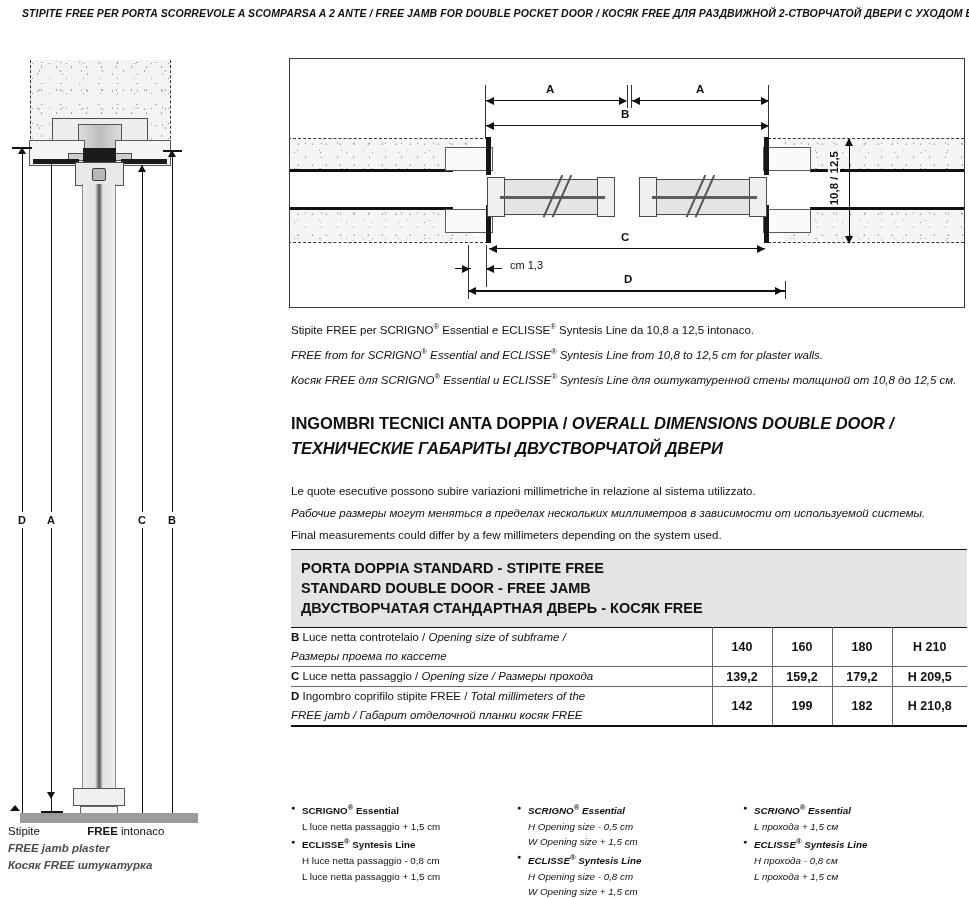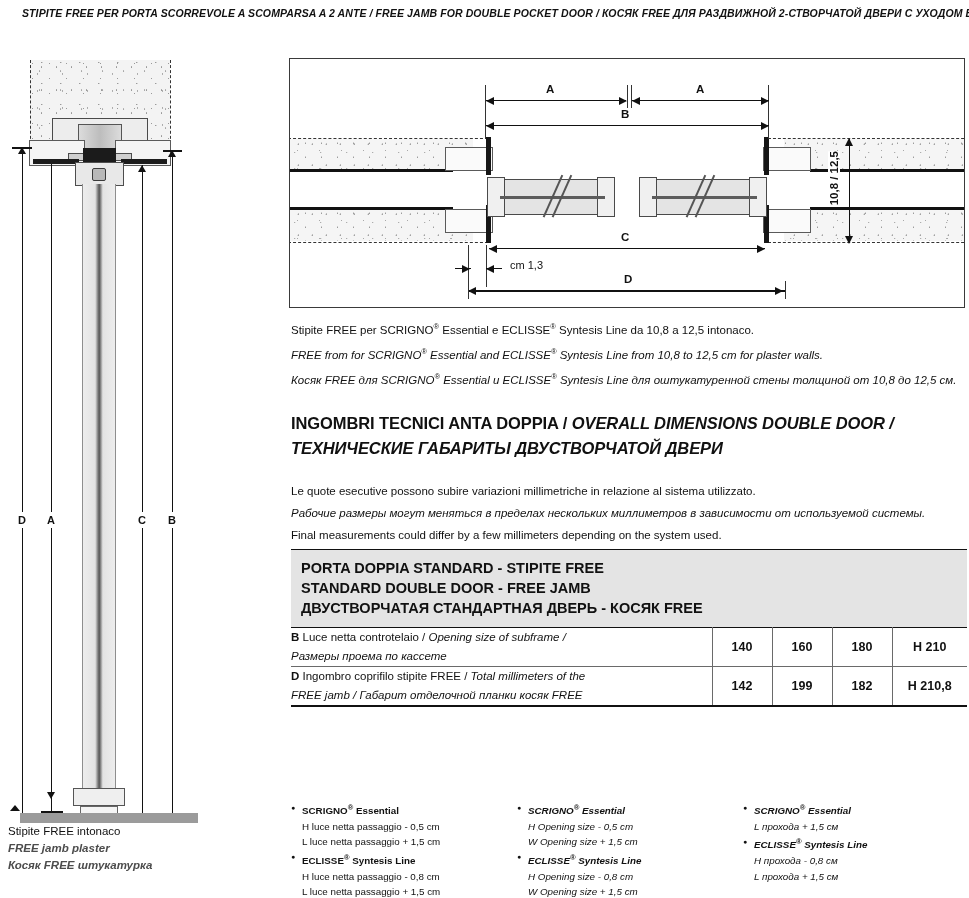--- a/index.html
+++ b/index.html
@@ -128,21 +128,21 @@
     position: absolute; left: 8px; top: 823px; width: 240px;
     font-size: 11.5px; line-height: 17px;
   }
   .lc-tri {
     position: absolute; left: 10px; top: 805px;
     width: 0; height: 0;
     border-left: 5px solid transparent; border-right: 5px solid transparent;
     border-bottom: 6px solid #111;
   }
   .lc-1 { font-weight: 400; color: #111; }
-  .lc-1 b { font-weight: normal; }
+  .lc-1 b { font-weight: bold; margin-left: 44px; }
   .lc-2, .lc-3 { font-style: italic; color: #4c4c4c; font-weight: 600; }
 
   .fig-box {
     position: absolute; left: 289px; top: 58px;
     width: 676px; height: 250px;
     border: 1px solid #3a3a3a;
     background: #fff;
     overflow: hidden;
   }
   .wall-slab {
@@ -428,37 +428,45 @@
           <b>B</b><span> Luce netta controtelaio / </span><i>Opening size of subframe /</i><br>
           <i>Размеры проема по кассете</i>
         </td>
         <td class="num">140</td>
         <td class="num">160</td>
         <td class="num">180</td>
         <td class="num wide">H 210</td>
       </tr>
       <tr>
         <td class="lab">
+          <b>C</b><span> Luce netta passaggio / </span><i>Opening size</i><i> / Размеры прохода</i>
+        </td>
+        <td class="num">139,2</td>
+        <td class="num">159,2</td>
+        <td class="num">179,2</td>
+        <td class="num wide">H 209,5</td>
+      </tr>
+      <tr>
+        <td class="lab">
           <b>D</b><span> Ingombro coprifilo stipite FREE / </span><i>Total millimeters of the</i><br>
           <i>FREE jamb / Габарит отделочной планки косяк FREE</i>
         </td>
         <td class="num">142</td>
         <td class="num">199</td>
         <td class="num">182</td>
         <td class="num wide">H 210,8</td>
       </tr>
     </tbody>
       </table>
   </div>
 
   <div class="notes">
 
     <div class="note-col">
       <div class="nt-head"><span>SCRIGNO</span><sup class="reg">®</sup><span> Essential</span></div>
-      <div class="nt-sub">H luce netta passaggio - 0,5 cm</div>
       <div class="nt-sub">L luce netta passaggio + 1,5 cm</div>
       <div class="nt-head"><span>ECLISSE</span><sup class="reg">®</sup><span> Syntesis Line</span></div>
       <div class="nt-sub">H luce netta passaggio - 0,8 cm</div>
       <div class="nt-sub">L luce netta passaggio + 1,5 cm</div>
     </div>
 
     <div class="note-col it">
       <div class="nt-head"><span>SCRIGNO</span><sup class="reg">®</sup><span> Essential</span></div>
       <div class="nt-sub">H Opening size - 0,5 cm</div>
       <div class="nt-sub">W Opening size + 1,5 cm</div>

